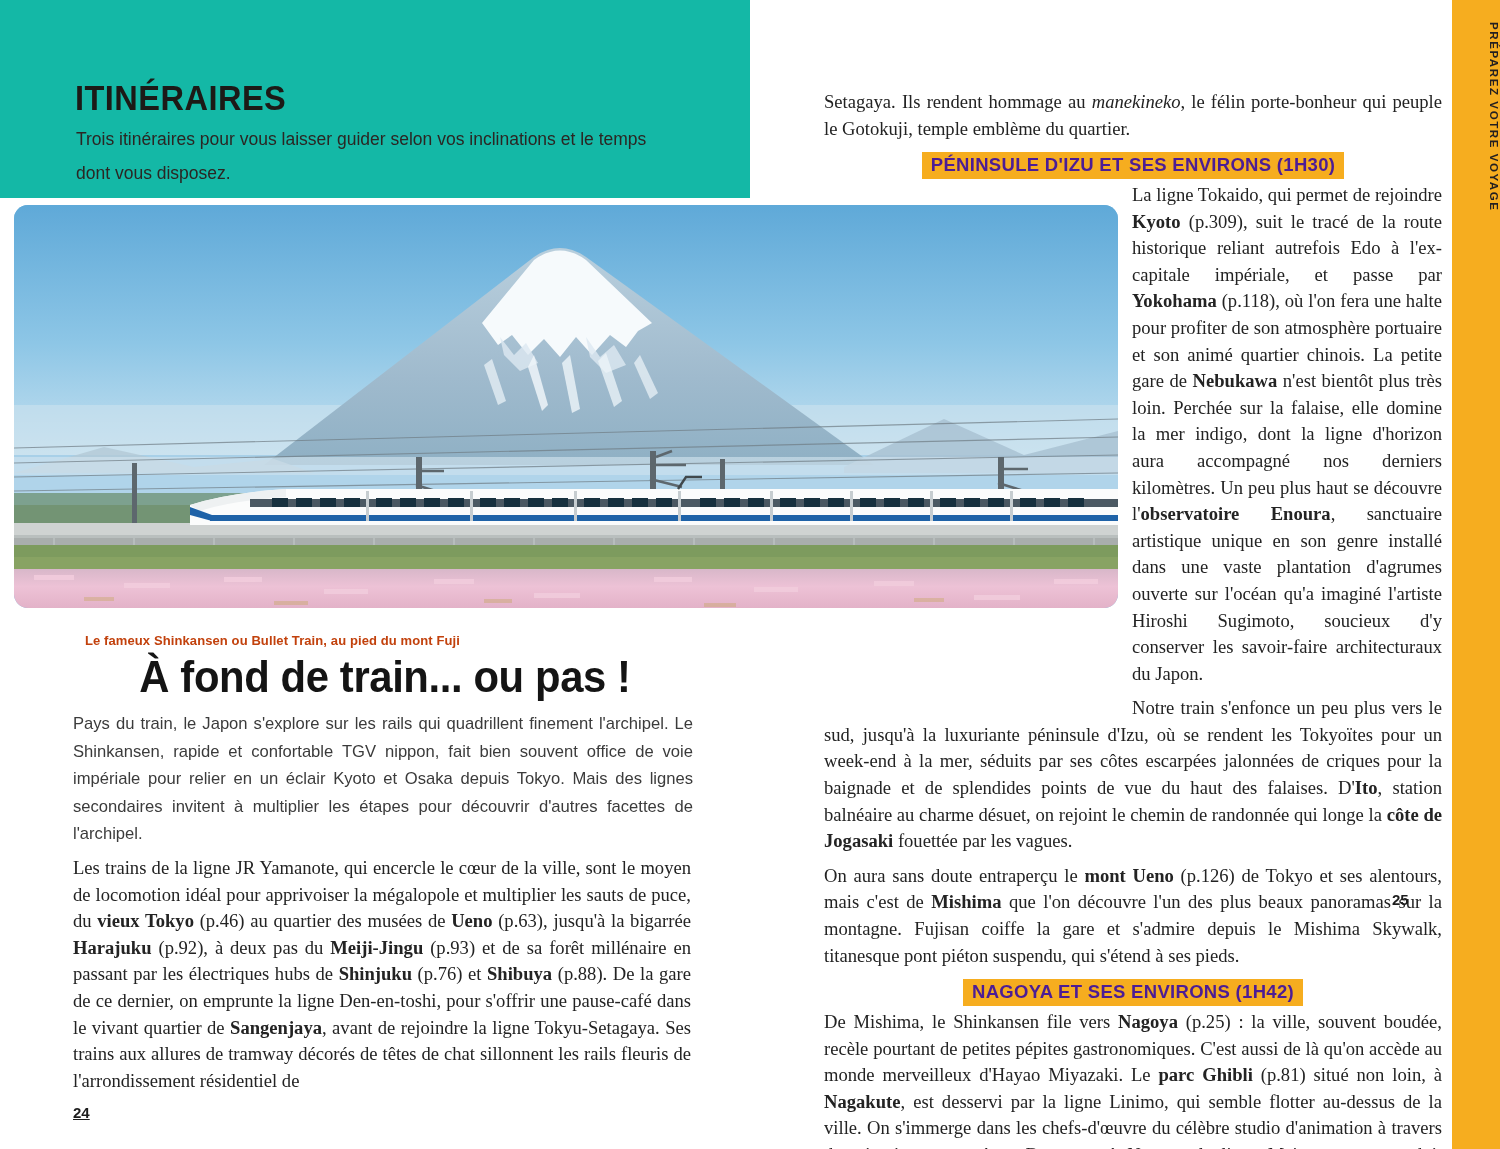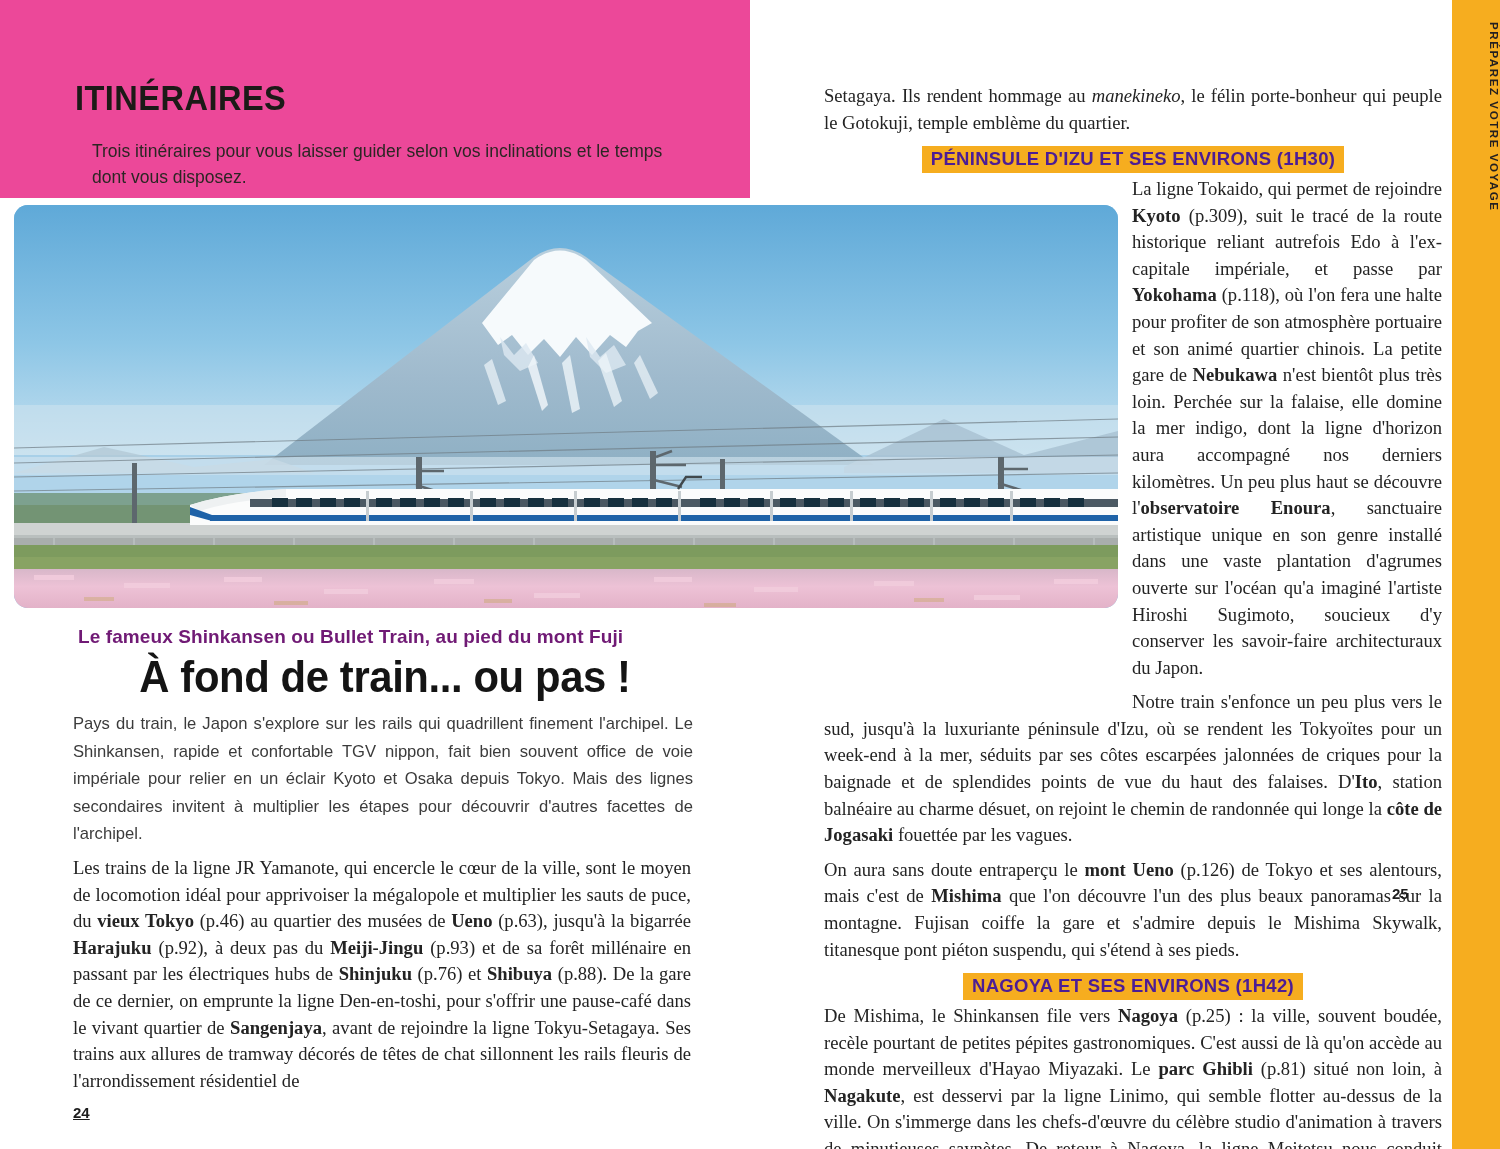--- a/index.html
+++ b/index.html
@@ -57,21 +57,21 @@
     width: 750px;
     height: 1149px;
   }
 
   .banner {
     position: absolute;
     top: 0;
     left: 0;
     width: 750px;
     height: 198px;
-    background: #ec4899;
+    background: #14b8a6;
   }
   .banner-title {
     position: absolute;
     top: 78px;
     left: 75px;
     font-family: "Liberation Sans", sans-serif;
     font-weight: bold;
     font-size: 35px;
     letter-spacing: 0.5px;
     color: #1c1a17;
@@ -79,23 +79,23 @@
     transform: scaleX(0.93);
     transform-origin: left center;
   }
   .banner-sub {
     position: absolute;
     top: 122px;
     left: 76px;
     width: 600px;
     font-family: "Liberation Sans", sans-serif;
     font-size: 17.5px;
-    line-height: 26px;
+    line-height: 34px;
     color: #2b2623;
-    margin: 16px;
+    margin: 0;
   }
 
   
   .photo {
     position: absolute;
     top: 205px;
     left: 14px;
     width: 1104px;
     height: 403px;
     border-radius: 14px;
@@ -103,24 +103,24 @@
     background: #79b9e0;
   }
   .photo svg { display: block; width: 100%; height: 100%; }
 
   .photo-caption {
     position: absolute;
     top: 621px;
     left: 73px;
     font-family: "Liberation Sans", sans-serif;
     font-weight: bold;
-    font-size: 19px;
-    color: #701a75;
+    font-size: 13px;
+    color: #c2410c;
     letter-spacing: 0.1px;
-    margin: 5px;
+    margin: 12px;
   }
 
   .article-title {
     position: absolute;
     top: 652px;
     left: 75px;
     width: 620px;
     text-align: center;
     font-family: "Liberation Sans", sans-serif;
     font-weight: bold;
@@ -148,21 +148,21 @@
   .left-body {
     position: absolute;
     top: 855px;
     left: 73px;
     width: 618px;
   }
 
   
   .page-right {
     position: absolute;
-    top: 0;
+    top: 6px;
     left: 750px;
     width: 702px;
     height: 930px;
   }
   .right-body {
     position: absolute;
     top: 83px;
     left: 74px;
     width: 618px;
   }

